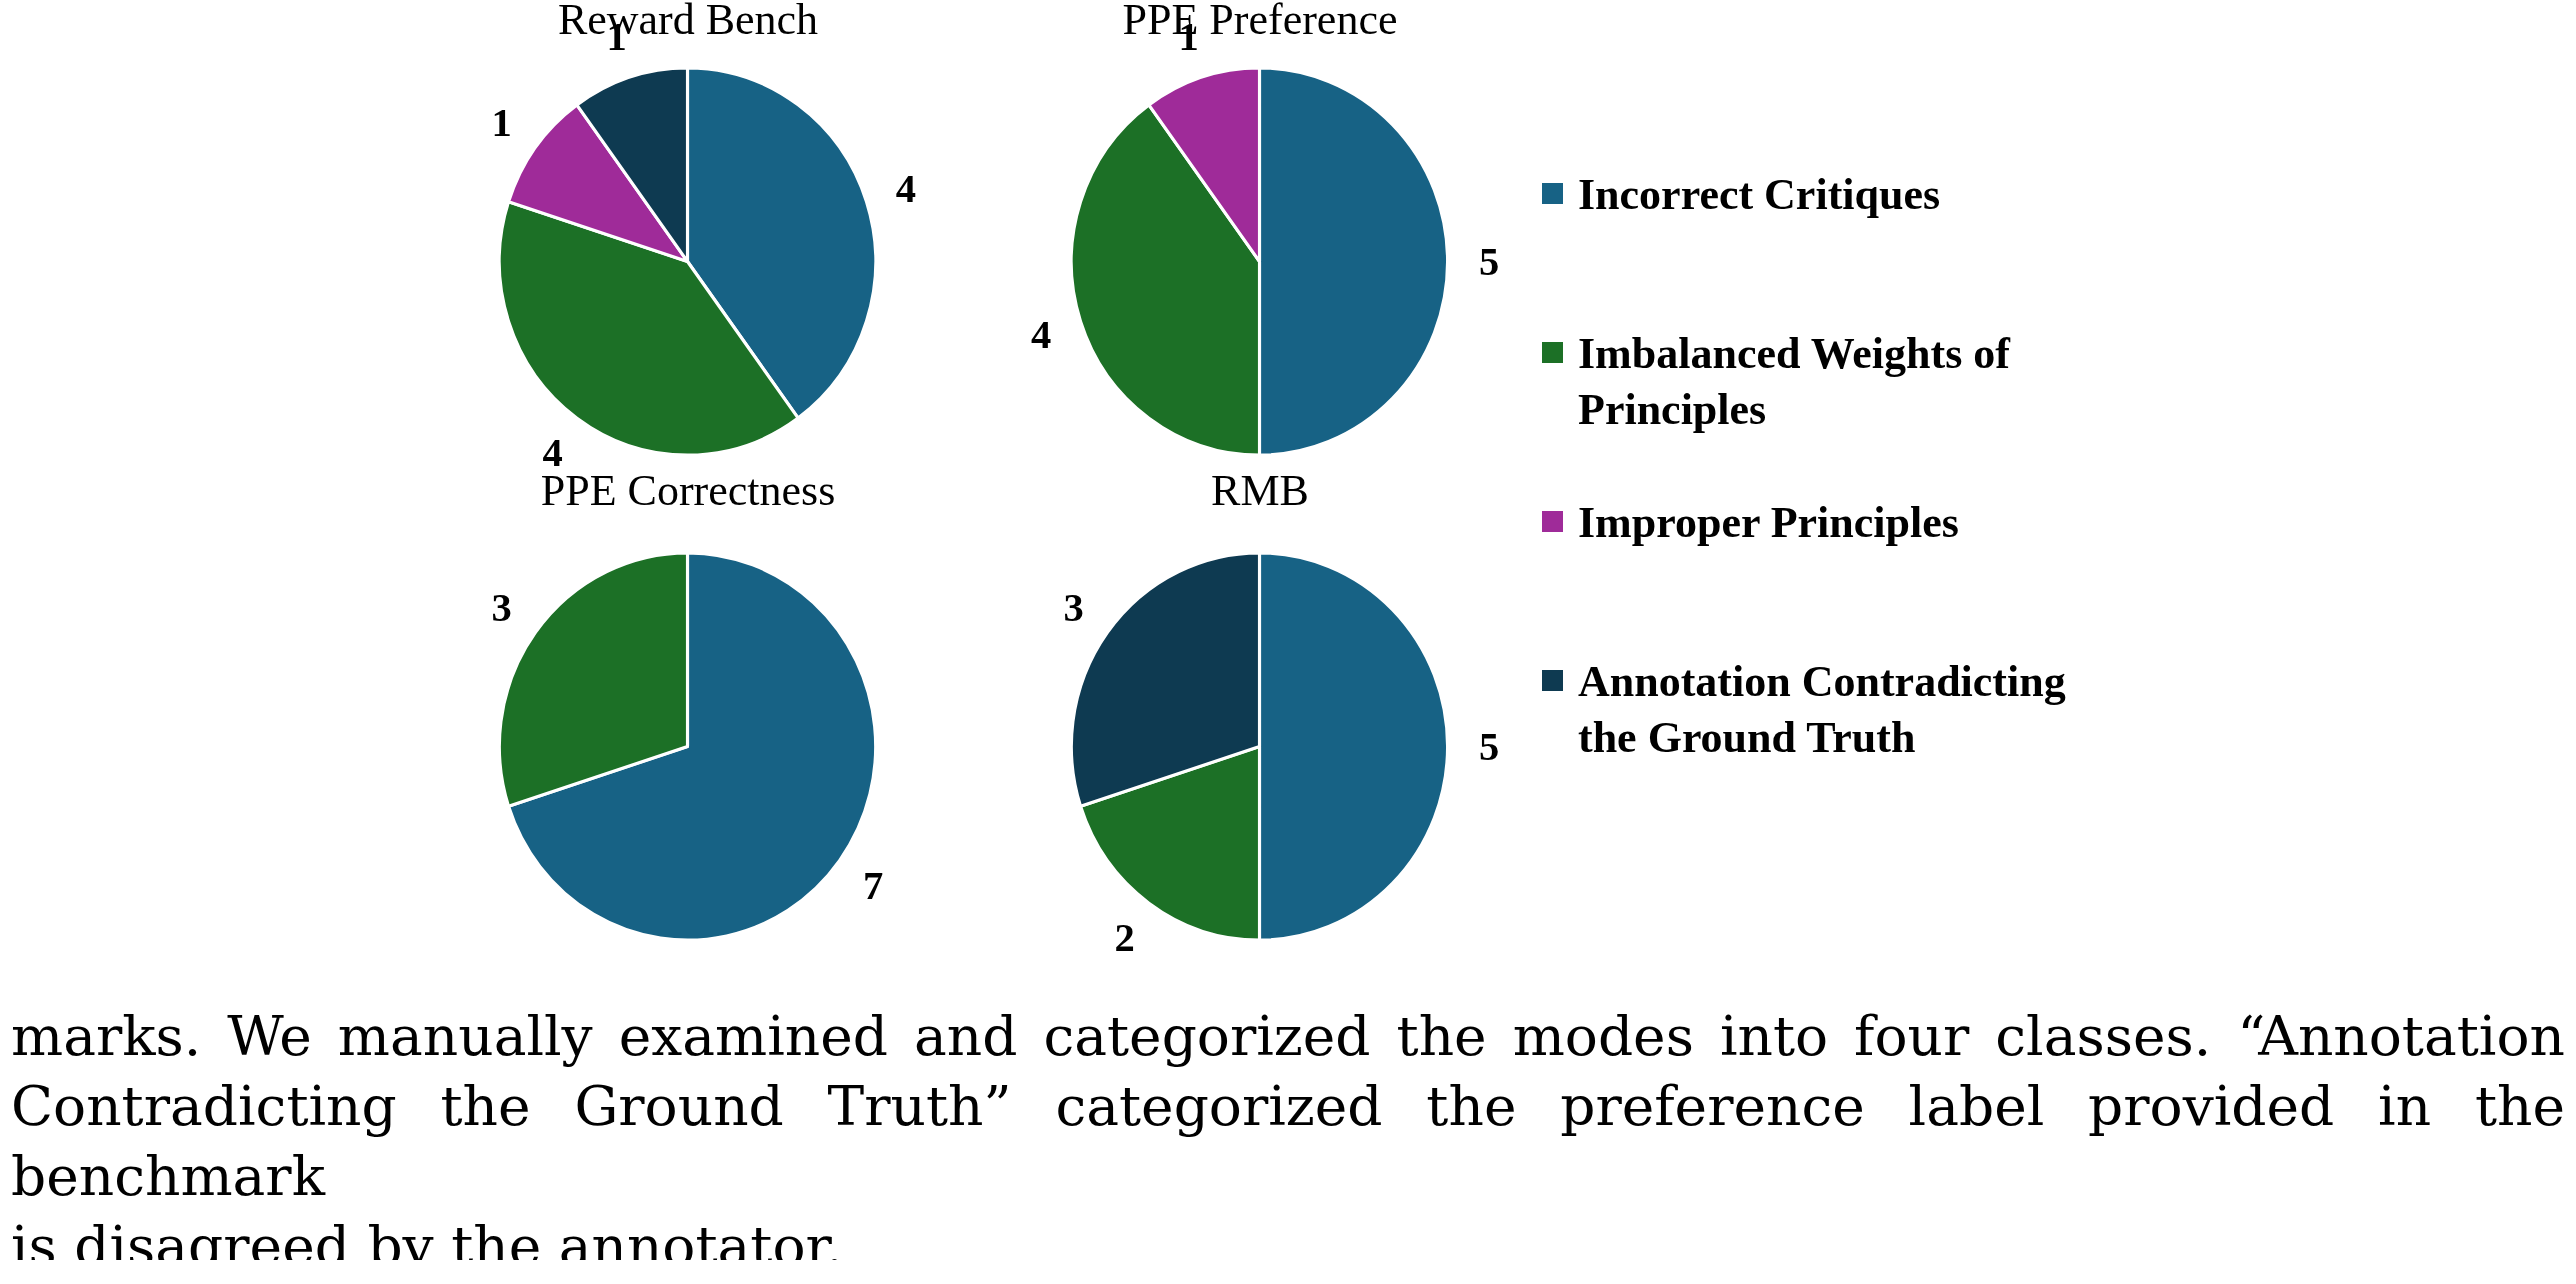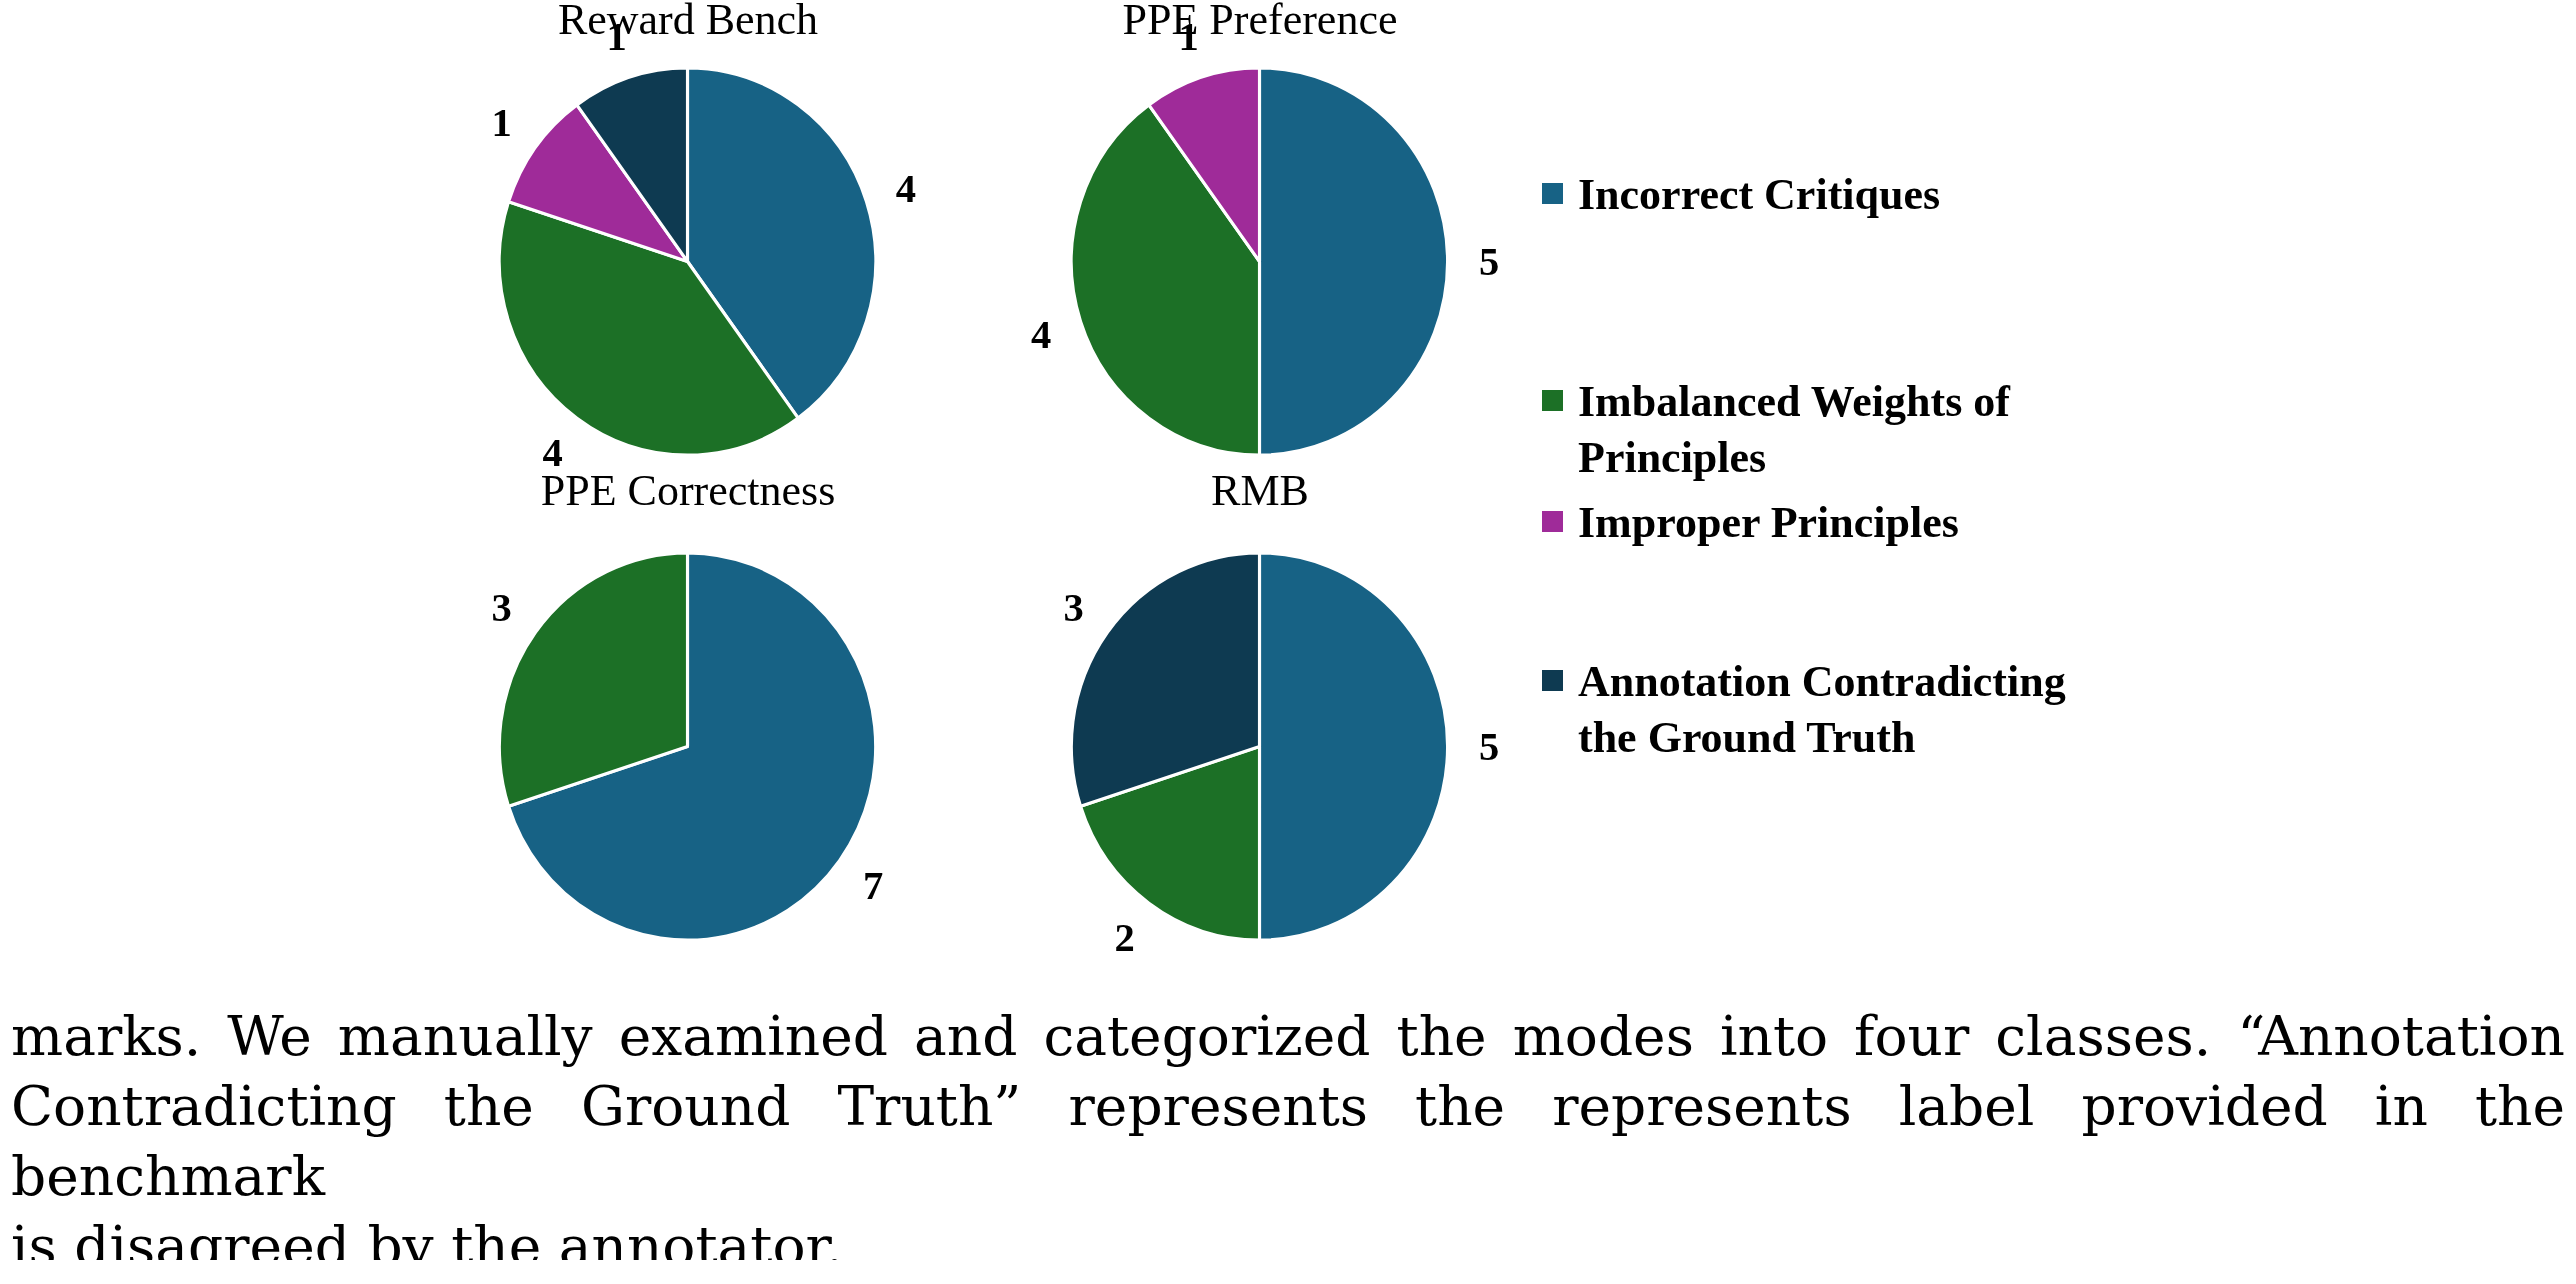--- a/index.html
+++ b/index.html
@@ -53,21 +53,21 @@
 
   
   .legend-item {
     position: absolute;
     left: 1542px;
     display: flex;
     align-items: flex-start;
     font-weight: bold;
   }
   .li0 { top: 167px; }
-  .li1 { top: 326px; margin-top: 48px; }
+  .li1 { top: 326px; }
   .li2 { top: 495px; }
   .li3 { top: 654px; }
   .swatch {
     flex: none;
     width: 21px;
     height: 21px;
     margin-top: 15.6px;
     margin-right: 15px;
   }
   .legend-label {
@@ -158,18 +158,18 @@
     </div>
     <div class="legend-item li3">
       <span class="swatch" style="background: rgb(14, 58, 81);"></span>
       <span class="legend-label">Annotation Contradicting
 the Ground Truth</span>
     </div>
   </aside>
 
   <figcaption class="caption">
     <div class="cap-line">marks. We manually examined and categorized the modes into four classes. “Annotation</div>
-    <div class="cap-line">Contradicting the Ground Truth” represents the represents label provided in the benchmark</div>
+    <div class="cap-line">Contradicting the Ground Truth” categorized the preference label provided in the benchmark</div>
     <div class="cap-line last">is disagreed by the annotator.</div>
   </figcaption>
 
 </div>
 
 
 </body></html>

